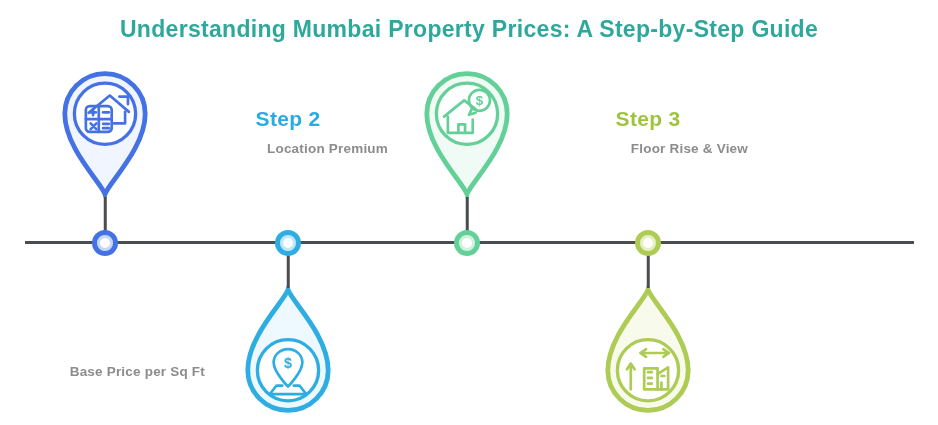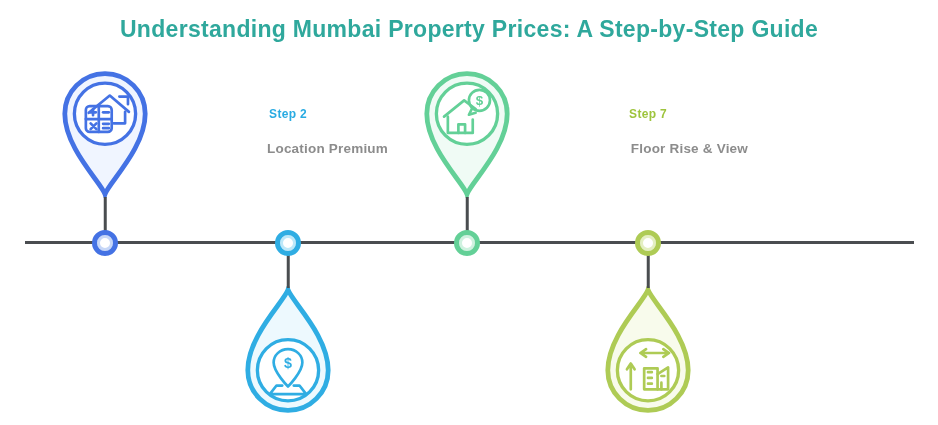--- a/index.html
+++ b/index.html
@@ -15,21 +15,21 @@
   .pin .drop{fill:var(--fill);stroke:var(--c);stroke-width:5;}
   .pin .ring{fill:#ffffff;stroke:var(--c);stroke-width:3.5;}
   .pin .icon{stroke:var(--c);fill:none;stroke-width:2.8;stroke-linecap:round;stroke-linejoin:round;}
   .pin .icon text{fill:var(--c);stroke:none;font-family:"Liberation Sans",sans-serif;font-weight:700;}
   .stem{position:absolute;left:50%;transform:translateX(-50%);width:2.5px;background:var(--line-color,#4a4d50);}
   .step.above .stem{top:197px;height:34px;}
   .step.below .stem{top:255px;height:33px;}
   .marker{position:absolute;left:50%;top:243px;transform:translate(-50%,-50%);
           width:26px;height:26px;box-sizing:border-box;border-radius:50%;background:#ffffff;
           border:5px solid var(--c);box-shadow:inset 0 0 0 3px var(--tint);}
-  .label{position:absolute;left:0;width:100%;text-align:center;font-size:12px;font-weight:700;
+  .label{position:absolute;left:0;width:100%;text-align:center;font-size:21px;font-weight:700;
          letter-spacing:.3px;color:var(--label);}
   .sublabel{position:absolute;left:0;width:100%;text-align:right;font-size:13.5px;font-weight:700;
          letter-spacing:.2px;color:var(--sub,#8c8c8c);}
   .step.above .label{top:330px;}
   .step.above .sublabel{top:364px;}
   .step.below .label{top:107px;}
   .step.below .sublabel{top:141px;}
 </style>
 </head>
 <body>
@@ -51,20 +51,21 @@
         <rect x="12" y="24" width="27" height="27" rx="4"></rect>
         <path d="M12 37.5 H39 M25.5 24 V51"></path>
         <path d="M16.5 30.5 h6 M19.5 27.5 v6"></path>
         <path d="M30 30.5 h6"></path>
         <path d="M17 42 l6 6 M23 42 l-6 6"></path>
         <path d="M30 42.5 h6 M30 47 h6"></path>
       </g>
     </svg>
     <div class="stem"></div>
     <div class="marker"></div>
+    <div class="sublabel">Base Price per Sq Ft</div>
   </div>
 
   <div class="step below" style="left: 188px; --c: #2fade3; --tint: #bde8f9; --fill: #edf9fe; --label: #29abe2;">
     <svg class="pin" viewBox="0 0 100 140">
       <path class="drop" d="M50 4 C54 16 92 52 92 88 A42 42 0 1 1 8 88 C8 52 46 16 50 4 Z"></path>
       <circle class="ring" cx="50" cy="88" r="32"></circle>
       <g class="icon" transform="translate(18,56)">
         <path d="M32 10 c-8.5 0 -15 6.4 -15 14 c0 10 15 25 15 25 c0 0 15 -15 15 -25 c0 -7.6 -6.5 -14 -15 -14 Z"></path>
         <text x="32" y="30" text-anchor="middle" font-size="15">$</text>
         <path d="M26 48 h-6 l-7 9 h38 l-7 -9 h-6"></path>
@@ -100,18 +101,18 @@
       <g class="icon" transform="translate(18,56)">
         <path d="M14 52 V26 M10 31 L14 25 L18 31"></path>
         <path d="M25 14 H53 M30 10 L24 14 L30 18 M48 10 L54 14 L48 18"></path>
         <path d="M28 52 V30 H42 V52 Z"></path>
         <path d="M42 36 L53 29 V52 H42"></path>
         <path d="M32 34 h4 M32 40 h4 M32 46 h4 M46 38 h3 M46 45 v7"></path>
       </g>
     </svg>
     <div class="stem"></div>
     <div class="marker"></div>
-    <div class="label">Step 7</div>
+    <div class="label">Step 3</div>
     <div class="sublabel">Floor Rise &amp; View</div>
   </div>
 
 
 </div>
 
 </body></html>

